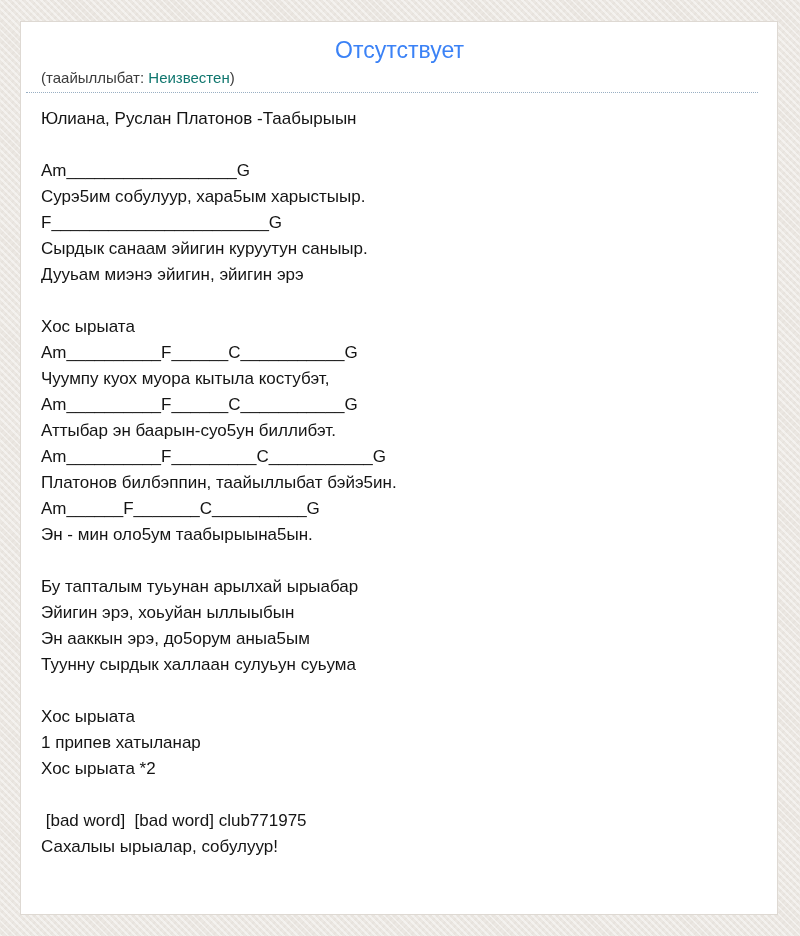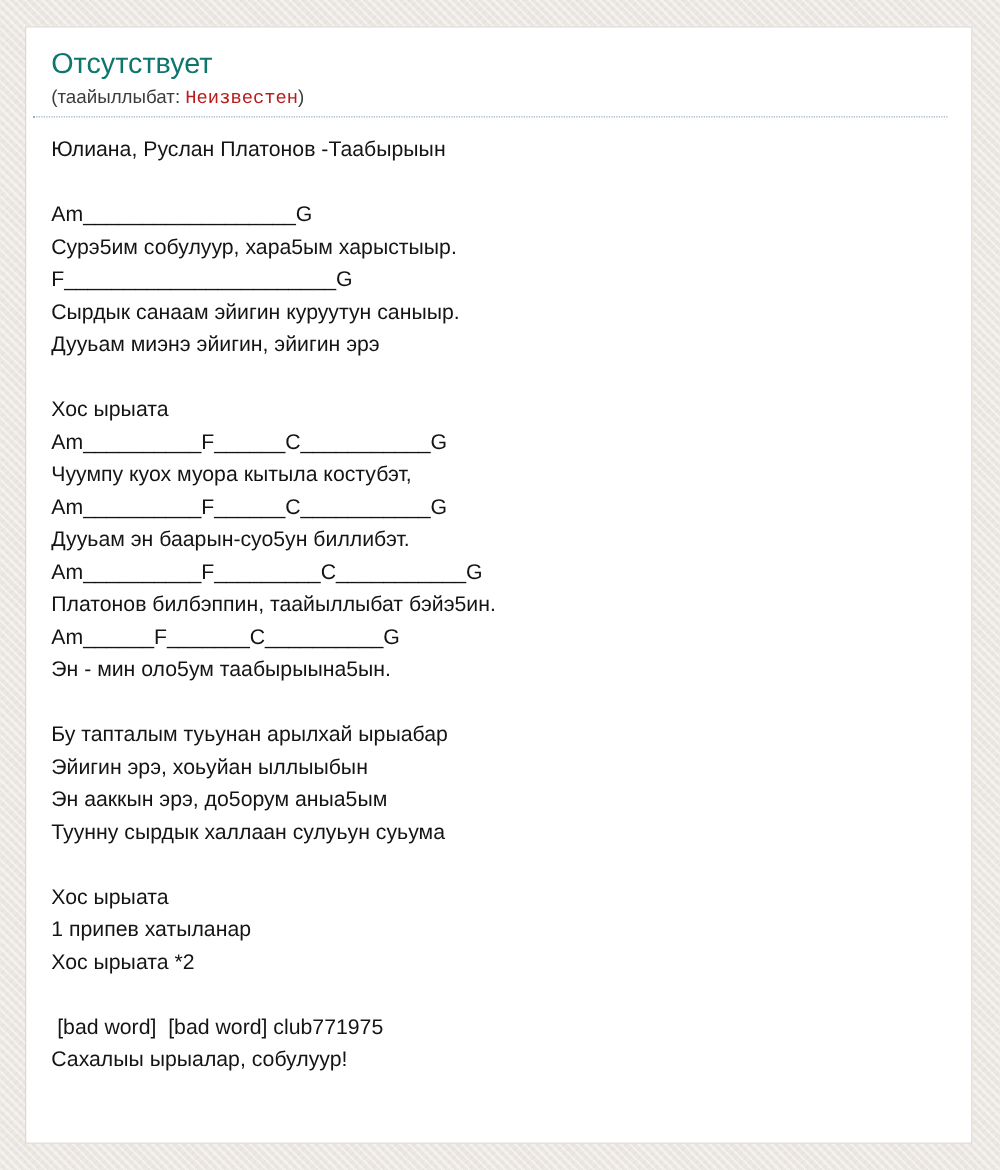--- a/index.html
+++ b/index.html
@@ -24,34 +24,34 @@
   }
   .header {
     margin: 0 19px 0 5px;
     padding: 16px 0 4px 15px;
     border-bottom: 1px dotted #99afc3;
   }
   .page-title {
     font-size: 23px;
     line-height: 25px;
     font-weight: 400;
-    color: #0f766e;
+    color: #3b82f6;
     letter-spacing: 0;
+    text-align: center;
   }
   .artist-line {
     margin-top: 5px;
     font-size: 15px;
     line-height: 20px;
     color: #3c3c3c;
   }
   .artist-link {
-    color: #b91c1c;
+    color: #0f766e;
     text-decoration: none;
     cursor: pointer;
-    font-family: Liberation Mono, monospace;
   }
   .lyrics {
     margin-top: 13px;
     padding: 0 16px 28px 20px;
     font-size: 17px;
     line-height: 26px;
     color: #141414;
   }
   .lyric-line {
     min-height: 26px;
@@ -73,21 +73,21 @@
       <div class="lyric-line">Am__________________G</div>
       <div class="lyric-line">Сурэ5им собулуур, хара5ым харыстыыр.</div>
       <div class="lyric-line">F_______________________G</div>
       <div class="lyric-line">Сырдык санаам эйигин куруутун саныыр.</div>
       <div class="lyric-line">Дууьам миэнэ эйигин, эйигин эрэ</div>
       <div class="lyric-line"></div>
       <div class="lyric-line">Хос ырыата</div>
       <div class="lyric-line">Am__________F______C___________G</div>
       <div class="lyric-line">Чуумпу куох муора кытыла костубэт,</div>
       <div class="lyric-line">Am__________F______C___________G</div>
-      <div class="lyric-line">Дууьам эн баарын-суо5ун биллибэт.</div>
+      <div class="lyric-line">Аттыбар эн баарын-суо5ун биллибэт.</div>
       <div class="lyric-line">Am__________F_________C___________G</div>
       <div class="lyric-line">Платонов билбэппин, таайыллыбат бэйэ5ин.</div>
       <div class="lyric-line">Am______F_______C__________G</div>
       <div class="lyric-line">Эн - мин оло5ум таабырыына5ын.</div>
       <div class="lyric-line"></div>
       <div class="lyric-line">Бу тапталым туьунан арылхай ырыабар</div>
       <div class="lyric-line">Эйигин эрэ, хоьуйан ыллыыбын</div>
       <div class="lyric-line">Эн ааккын эрэ, до5орум аныа5ым</div>
       <div class="lyric-line">Туунну сырдык халлаан сулуьун суьума</div>
       <div class="lyric-line"></div>

